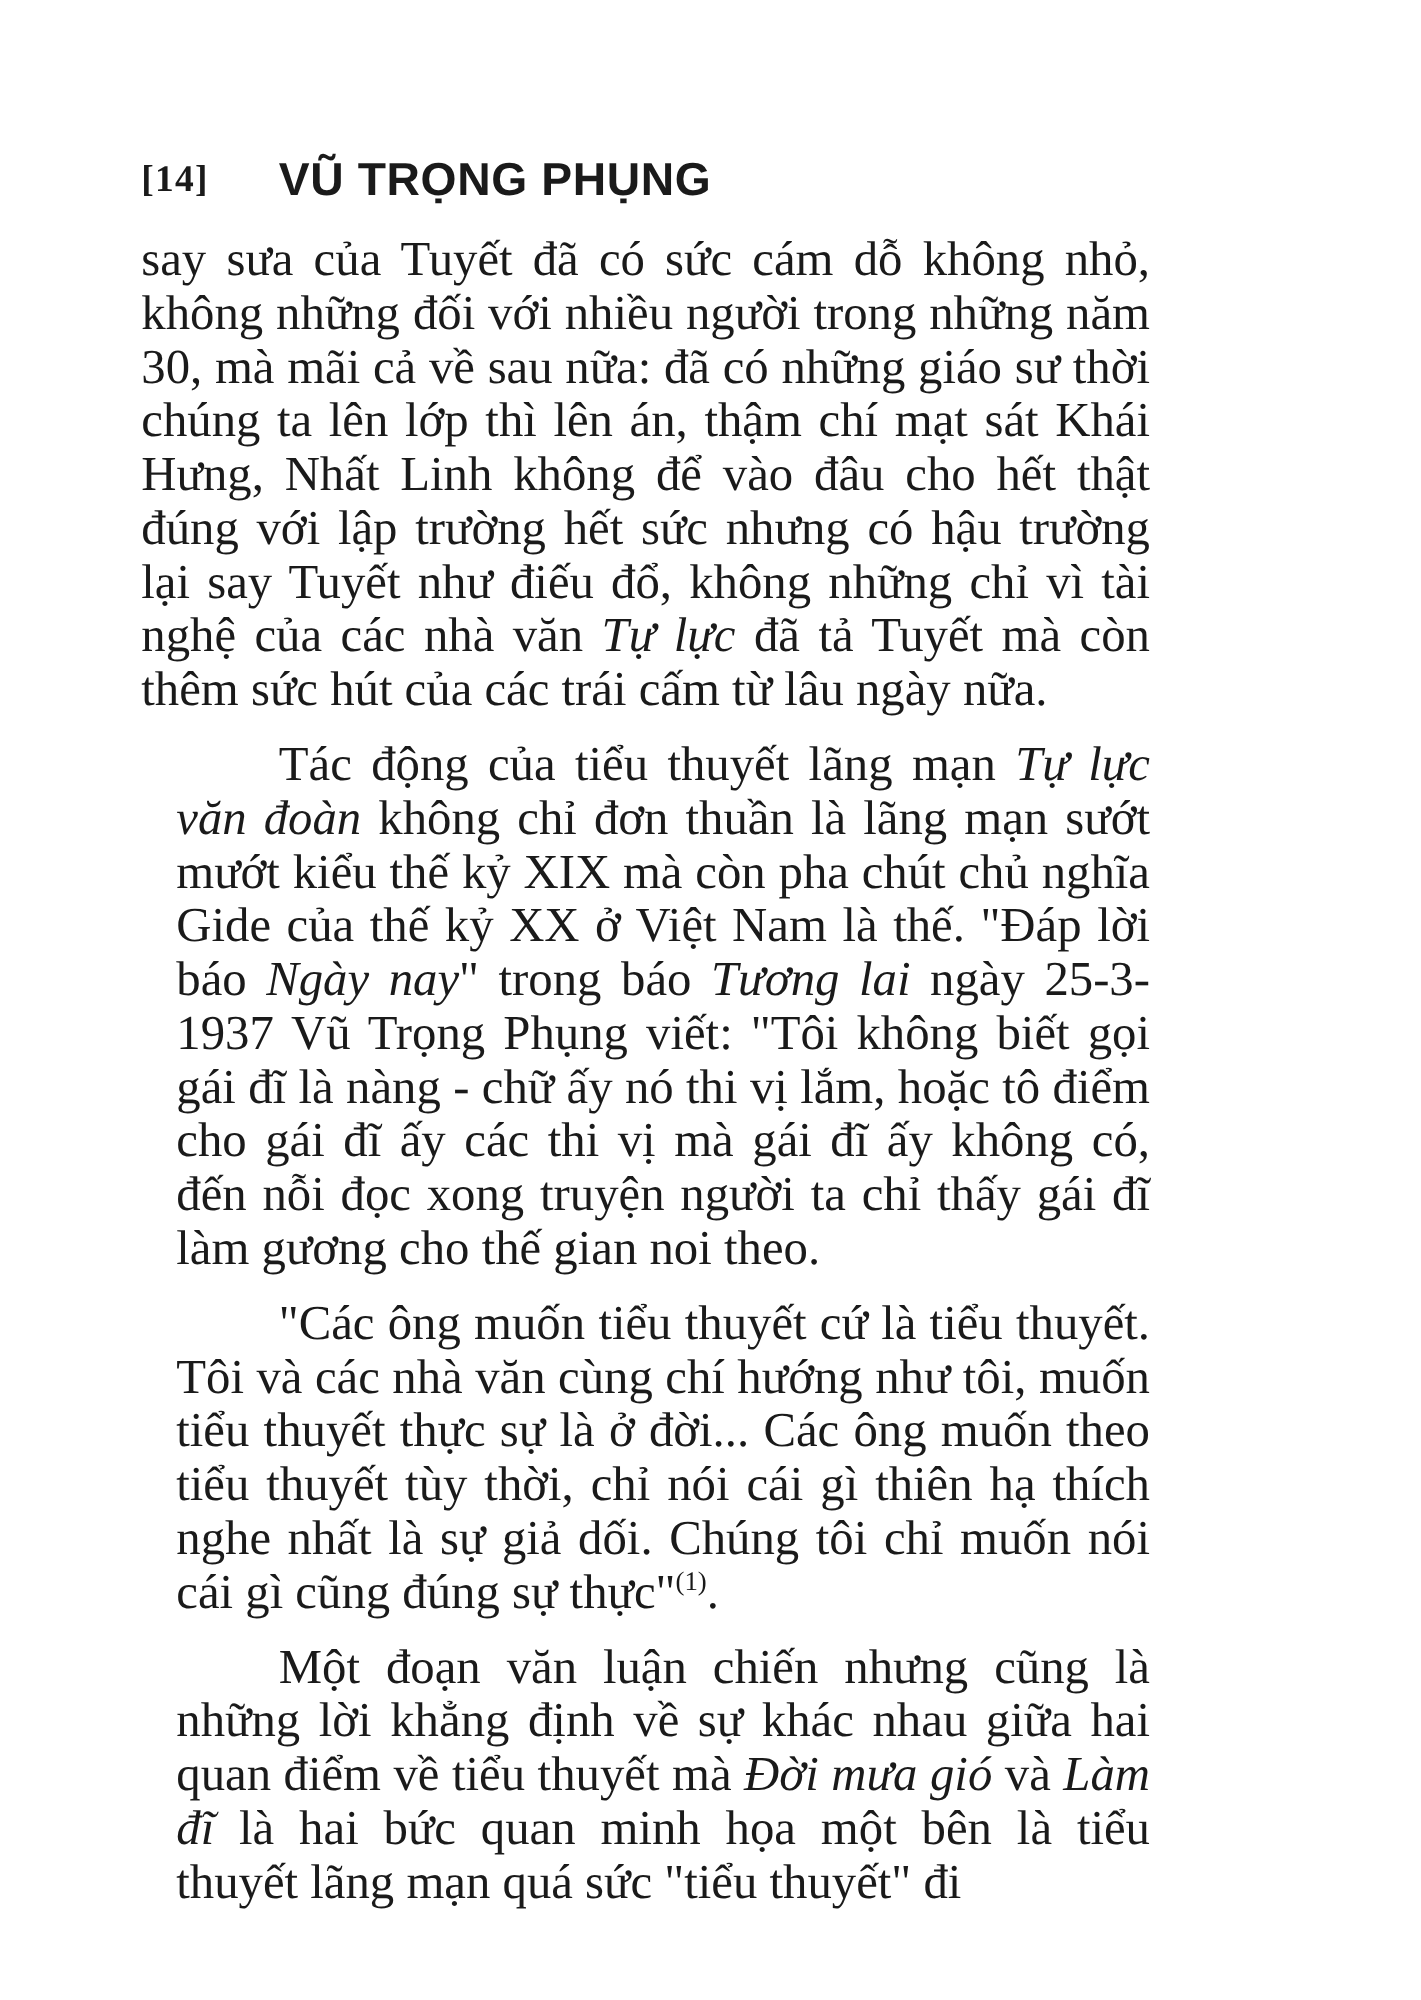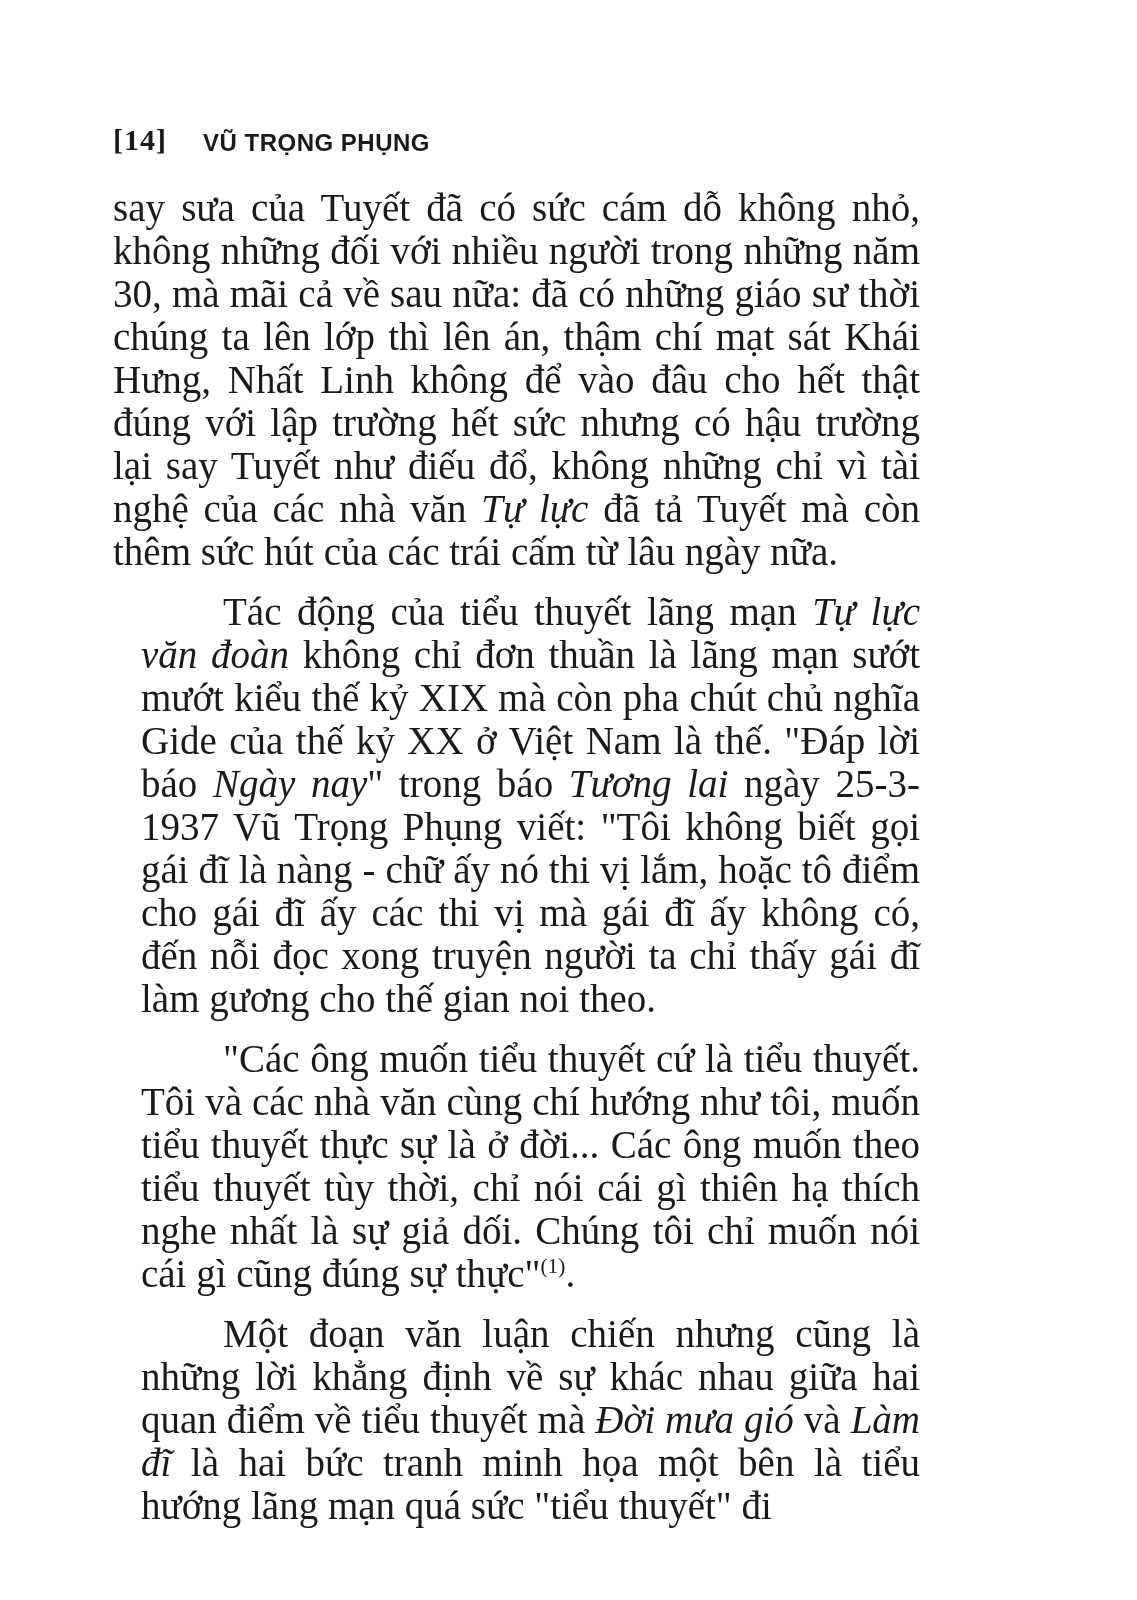--- a/index.html
+++ b/index.html
@@ -14,34 +14,34 @@
     background: #ffffff;
     color: #1a1a1a;
     font-family: "Liberation Serif", serif;
     overflow: hidden;
   }
   header.page-header {
     position: absolute;
     top: 123px;
     left: 113px;
     display: flex;
-    align-items: flex-end;
-    gap: 36px;
+    align-items: center;
   }
   .page-number {
     font-family: "Liberation Serif", serif;
     font-size: 30px;
     font-weight: 600;
     letter-spacing: 1px;
   }
   .running-title {
     font-family: "Liberation Sans", sans-serif;
-    font-size: 24px;
+    font-size: 37px;
     font-weight: 600;
     letter-spacing: 0.5px;
+    margin-left: 56px;
   }
   main.page-body {
     position: absolute;
     top: 186px;
     left: 113px;
     width: 807px;
     font-size: 39px;
     line-height: 43px;
     text-align: justify;
     text-justify: inter-word;
@@ -96,17 +96,17 @@
   <header class="page-header">
     <span class="page-number">[14]</span>
     <span class="running-title">VŨ TRỌNG PHỤNG</span>
   </header>
 
   <main class="page-body">
 
   <p><span>say sưa của Tuyết đã có sức cám dỗ không nhỏ, không những đối với nhiều người trong những năm 30, mà mãi cả về sau nữa: đã có những giáo sư thời chúng ta lên lớp thì lên án, thậm chí mạt sát Khái Hưng, Nhất Linh không để vào đâu cho hết thật đúng với lập trường hết sức nhưng có hậu trường lại say Tuyết như điếu đổ, không những chỉ vì tài nghệ của các nhà văn </span><i>Tự lực</i><span> đã tả Tuyết mà còn thêm sức hút của các trái cấm từ lâu ngày nữa.</span></p>
       <p class="indent"><span>Tác động của tiểu thuyết lãng mạn </span><i>Tự lực văn đoàn</i><span> không chỉ đơn thuần là lãng mạn sướt mướt kiểu thế kỷ XIX mà còn pha chút chủ nghĩa Gide của thế kỷ XX ở Việt Nam là thế. "Đáp lời báo </span><i>Ngày nay</i><span>" trong báo </span><i>Tương lai</i><span> ngày 25-3-1937 Vũ Trọng Phụng viết: "Tôi không biết gọi gái đĩ là nàng - chữ ấy nó thi vị lắm, hoặc tô điểm cho gái đĩ ấy các thi vị mà gái đĩ ấy không có, đến nỗi đọc xong truyện người ta chỉ thấy gái đĩ làm gương cho thế gian noi theo.</span></p>
       <p class="indent"><span>"Các ông muốn tiểu thuyết cứ là tiểu thuyết. Tôi và các nhà văn cùng chí hướng như tôi, muốn tiểu thuyết thực sự là ở đời... Các ông muốn theo tiểu thuyết tùy thời, chỉ nói cái gì thiên hạ thích nghe nhất là sự giả dối. Chúng tôi chỉ muốn nói cái gì cũng đúng sự thực"</span><sup>(1)</sup><span>.</span></p>
-      <p class="indent"><span>Một đoạn văn luận chiến nhưng cũng là những lời khẳng định về sự khác nhau giữa hai quan điểm về tiểu thuyết mà </span><i>Đời mưa gió</i><span> và </span><i>Làm đĩ</i><span> là hai bức tranh minh họa một bên là tiểu hướng lãng mạn quá sức "tiểu thuyết" đi</span></p>
+      <p class="indent"><span>Một đoạn văn luận chiến nhưng cũng là những lời khẳng định về sự khác nhau giữa hai quan điểm về tiểu thuyết mà </span><i>Đời mưa gió</i><span> và </span><i>Làm đĩ</i><span> là hai bức quan minh họa một bên là tiểu thuyết lãng mạn quá sức "tiểu thuyết" đi</span></p>
     </main>
 
 
 </div>
 
 </body></html>

